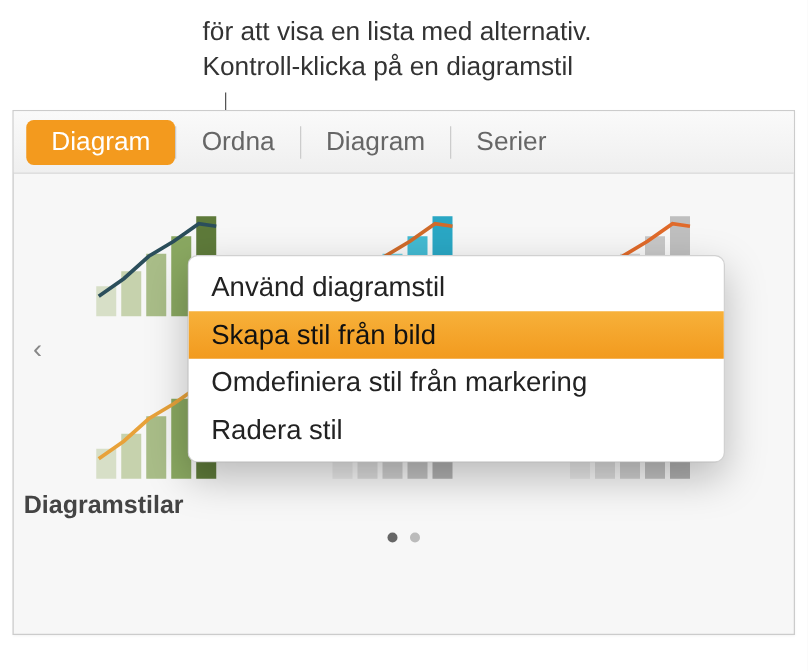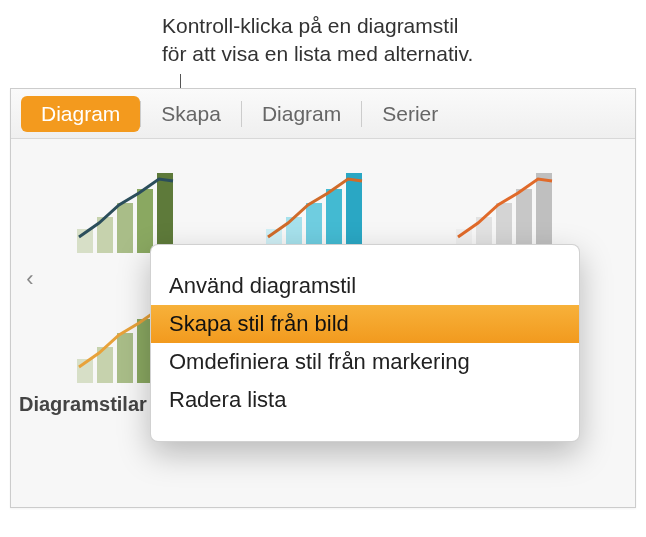--- a/index.html
+++ b/index.html
@@ -129,52 +129,51 @@
 
     .context-menu {
       position: absolute;
       top: 204px;
       left: 150px;
       width: 430px;
       background: #fff;
       border: 1px solid rgba(0,0,0,0.18);
       border-radius: 8px;
       box-shadow: 0 12px 32px rgba(0,0,0,0.25);
-      padding: 22px 0;
+      padding: 6px 0;
       font-size: 22px;
       color: #222;
-      margin-top: 40px;
     }
 
     .menu-item {
       padding: 6px 18px;
       cursor: pointer;
     }
 
     .menu-item.highlight {
       background: #f5a623;
       background: linear-gradient(#f7b13a, #f29a1e);
       color: #111;
     }
   </style>
 </head>
 <body>
 
 <div class="callout">
+  <div>för att visa en lista med alternativ.</div>
   <div>Kontroll-klicka på en diagramstil</div>
-  <div>för att visa en lista med alternativ.</div>
 </div>
 <div class="callout-line"></div>
 
 <div class="panel">
 
   <div class="tabs">
     <div class="tab active">Diagram</div>
     <div class="tab-divider"></div>
-    <div class="tab">Skapa</div>
+    <div class="tab">Ordna</div>
     <div class="tab-divider"></div>
     <div class="tab">Diagram</div>
     <div class="tab-divider"></div>
     <div class="tab">Serier</div>
   </div>
 
   <div class="style-area">
     <div class="prev-arrow">
       <span>‹</span>
     </div>
@@ -248,14 +247,14 @@
       <div class="dot active"></div>
       <div class="dot"></div>
     </div>
   </div>
 </div>
 
 <div class="context-menu">
   <div class="menu-item">Använd diagramstil</div>
   <div class="menu-item highlight">Skapa stil från bild</div>
   <div class="menu-item">Omdefiniera stil från markering</div>
-  <div class="menu-item">Radera lista</div>
+  <div class="menu-item">Radera stil</div>
 </div>
 
 </body></html>

